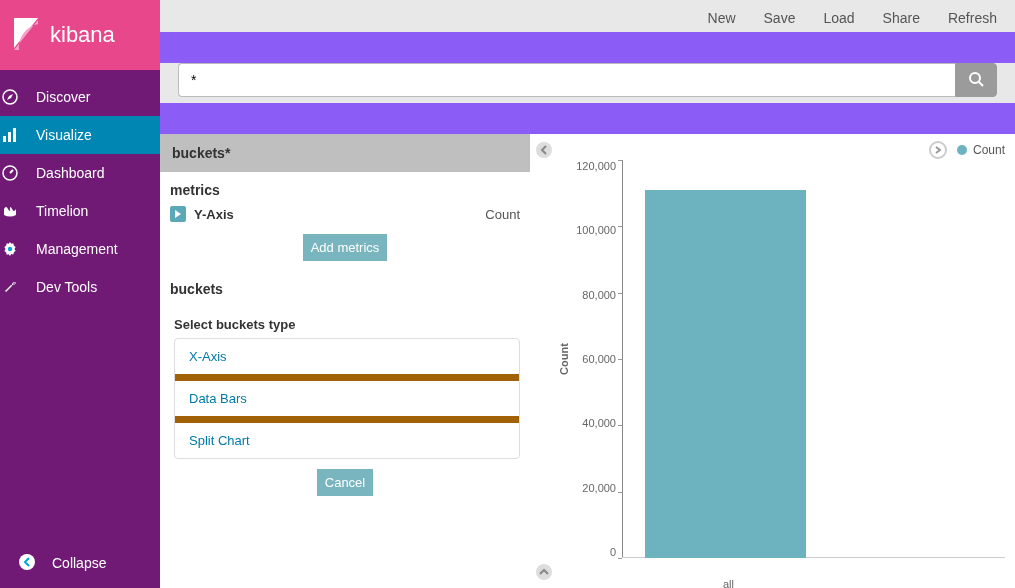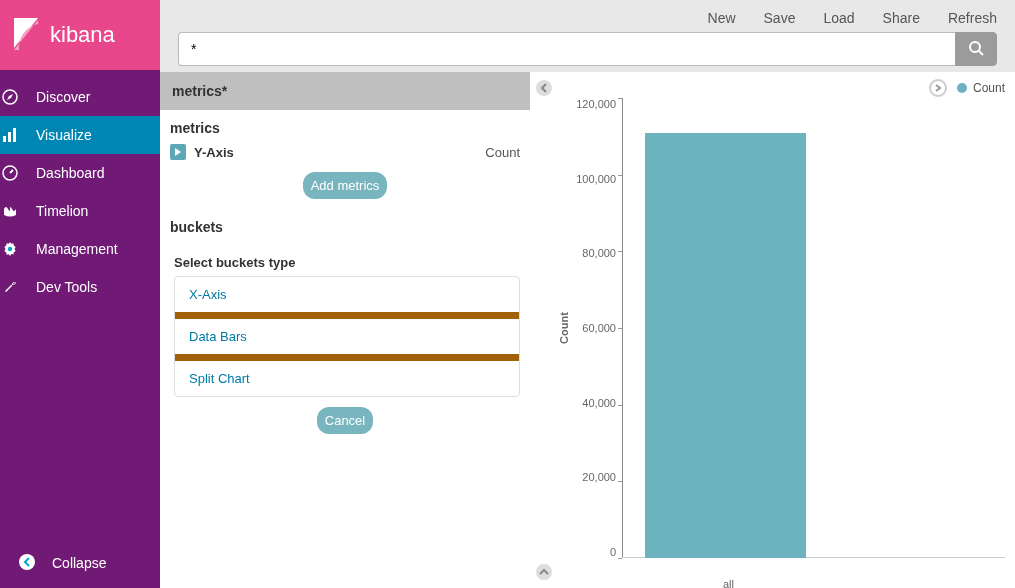--- a/index.html
+++ b/index.html
@@ -13,21 +13,21 @@
   .logo-text { font-size: 22px; font-weight: 400; color: #fff; padding-left: 8px; }
   .nav { flex: 1; display: flex; flex-direction: column; padding-top: 8px; }
   .nav-item { display: flex; align-items: center; height: 38px; font-size: 14px; cursor: pointer; }
   .nav-item.active { background: #0086b3; }
   .nav-item .icon { width: 20px; display: inline-flex; justify-content: center; }
   .nav-item .label { padding-left: 16px; }
   .collapse-row { height: 50px; display: flex; align-items: center; padding-left: 18px; cursor: pointer; }
   .collapse-row .label { padding-left: 16px; }
 
   
-  .main { flex: 1; display: flex; flex-direction: column; background: #8b5cf6; }
+  .main { flex: 1; display: flex; flex-direction: column; background: #8b5cf6; gap: 31px; }
 
   
   .top-actions { height: 32px; display: flex; align-items: center; justify-content: flex-end; padding: 4px 18px 0 18px; background: #e8e8e8; }
   .top-actions .act { margin-left: 28px; color: #555; cursor: pointer; font-size: 14px; }
 
   
   .search-row { display: flex; align-items: stretch; padding: 0 18px 6px 18px; background: #e8e8e8; }
   .search-input { flex: 1; height: 34px; border: 1px solid #bbb; border-right: none; border-radius: 4px 0 0 4px; background: #fff; padding: 0 12px; font-size: 14px; outline: none; }
   .search-btn { width: 42px; height: 34px; background: #9b9b9b; border: 1px solid #9b9b9b; border-radius: 0 4px 4px 0; display: flex; align-items: center; justify-content: center; cursor: pointer; }
 
@@ -44,21 +44,21 @@
   .run-group { display: flex; align-items: center; padding-right: 10px; }
   .run-btn { background: #6eb5c0; height: 26px; display: flex; align-items: center; border-radius: 4px 0 0 4px; padding: 0 10px; cursor: pointer; }
   .stop-btn { background: #6eb5c0; height: 26px; display: flex; align-items: center; border-radius: 0 4px 4px 0; padding: 0 10px; cursor: pointer; margin-left: 1px; }
 
   .section-title { font-weight: 700; padding: 10px 10px 6px 10px; font-size: 14px; }
   .metric-row { display: flex; align-items: center; padding: 2px 10px 2px 10px; }
   .caret-box { width: 16px; height: 16px; background: #5da8b6; border-radius: 2px; display: inline-flex; align-items: center; justify-content: center; margin-right: 8px; }
   .metric-label { font-weight: 700; font-size: 13px; }
   .metric-value { margin-left: auto; color: #555; font-size: 13px; }
   .center-btn-row { display: flex; justify-content: center; padding: 10px 0; }
-  .soft-btn { background: #79b5bf; color: #fff; border-radius: 12px; padding: 6px 8px; cursor: pointer; font-size: 13px; }
+  .soft-btn { background: #79b5bf; color: #fff; border-radius: 0; padding: 6px 8px; cursor: pointer; font-size: 13px; }
 
   .bucket-select-label { font-weight: 700; font-size: 13px; padding: 14px 10px 6px 14px; }
   .bucket-list { margin: 0 10px 0 14px; border: 1px solid #ddd; border-radius: 4px; overflow: hidden; }
   .bucket-opt { padding: 10px 14px; color: #0079a5; cursor: pointer; font-size: 13px; border-bottom: 7px solid #a16207; }
   .bucket-opt:last-child { border-bottom: none; }
 
   
   .panel-collapse-top { position: absolute; left: 375px; top: 7px; color: #bbb; cursor: pointer; }
   .panel-collapse-bottom { position: absolute; left: 375px; bottom: 4px; color: #bbb; cursor: pointer; }
 
@@ -178,21 +178,21 @@
               <circle cx="7" cy="7" r="5"></circle>
               <line x1="11" y1="11" x2="15" y2="15"></line>
             </svg>
         </span>
       </div>
     </div>
 
     <div class="workspace">
 
       <div class="config-col">
-        <div class="pattern-bar">metrics*</div>
+        <div class="pattern-bar">buckets*</div>
 
         <div class="section-title">metrics</div>
         <div class="metric-row">
           <span class="caret-box">
             <svg width="8" height="10" viewBox="0 0 8 10">
                 <polygon points="1,1 7,5 1,9" fill="#fff"></polygon>
               </svg>
           </span>
           <span class="metric-label">Y-Axis</span>
           <span class="metric-value">Count</span>

